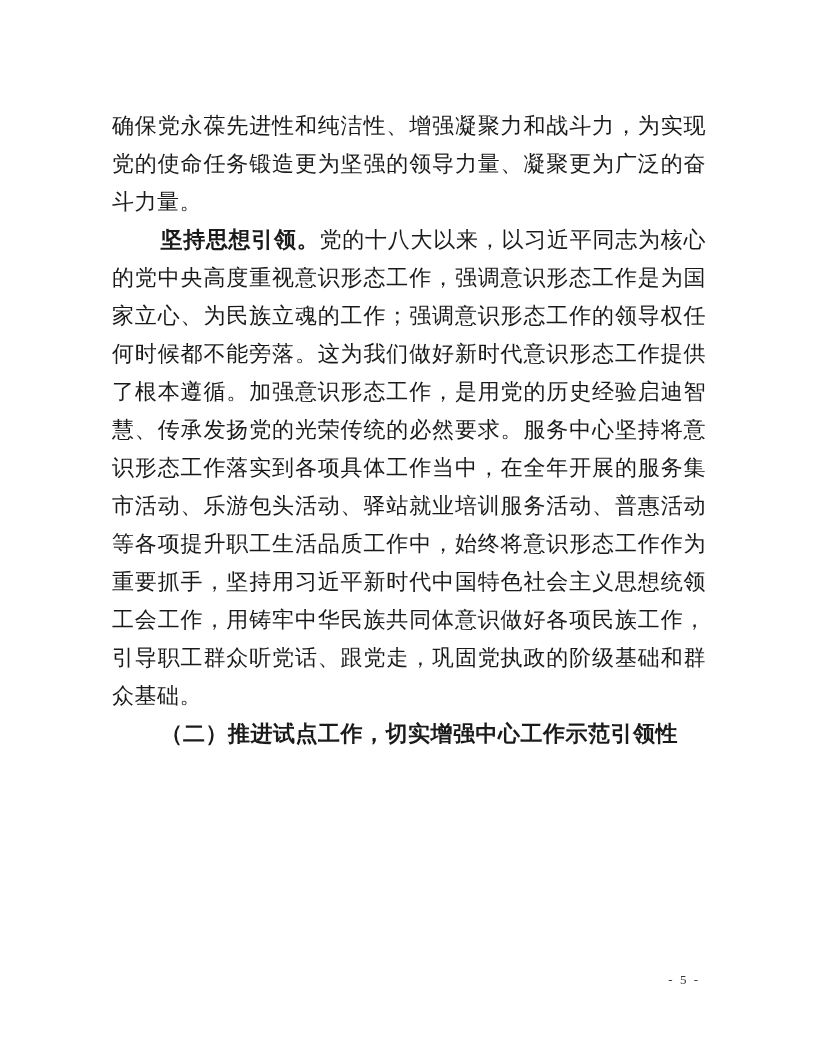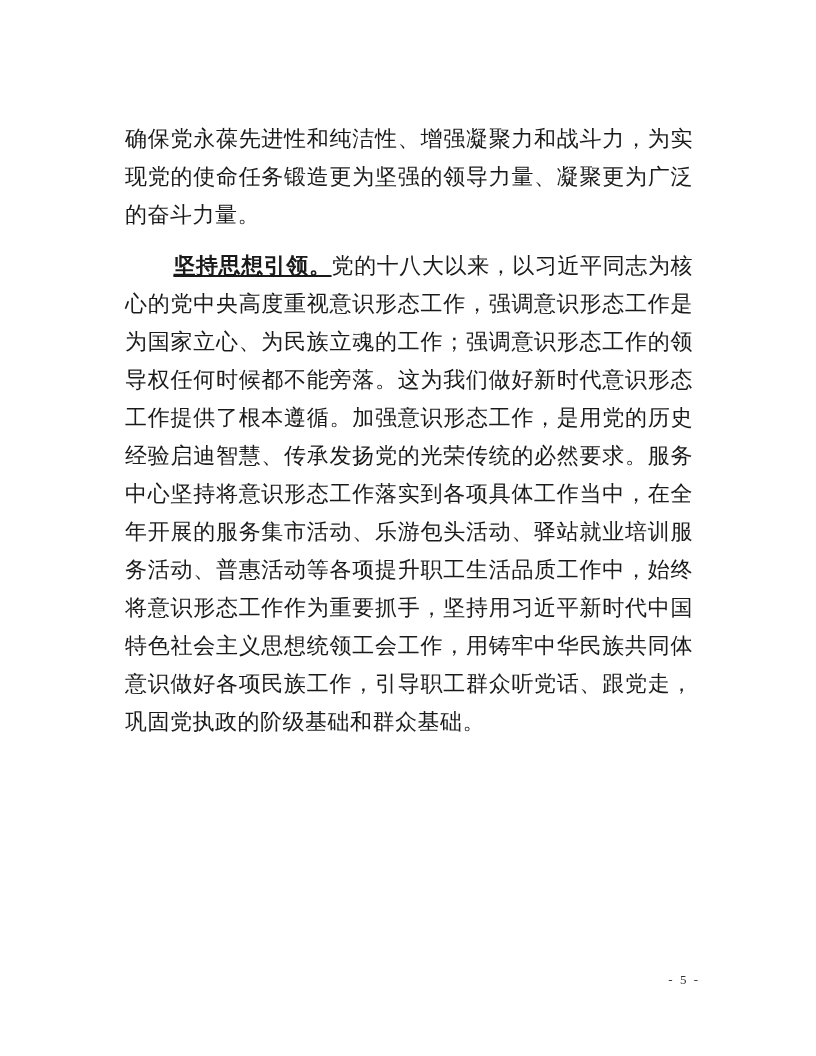--- a/index.html
+++ b/index.html
@@ -21,29 +21,28 @@
     left: 112px;
     top: 107px;
     width: 594px;
     font-size: 22px;
     line-height: 38px;
     text-align: justify;
     text-justify: inter-character;
     letter-spacing: 0.5px;
   }
   .content p {
-    margin: 13px;
+    margin: 0;
     padding: 0;
   }
   .para-indent {
     text-indent: 2.2em;
   }
   .lead {
     font-weight: bold;
-    text-decoration: underline;
   }
   .subheading {
     font-weight: 600;
   }
   .page-number {
     position: absolute;
     top: 972px;
     right: 116px;
     font-size: 13px;
     letter-spacing: 2px;
@@ -55,15 +54,18 @@
 <body>
 
 <div class="page">
   <div class="content">
     <p>
       <span>确保党永葆先进性和纯洁性、增强凝聚力和战斗力，为实现党的使命任务锻造更为坚强的领导力量、凝聚更为广泛的奋斗力量。</span>
     </p>
     <p class="para-indent">
       <span class="lead">坚持思想引领。</span><span>党的十八大以来，以习近平同志为核心的党中央高度重视意识形态工作，强调意识形态工作是为国家立心、为民族立魂的工作；强调意识形态工作的领导权任何时候都不能旁落。这为我们做好新时代意识形态工作提供了根本遵循。加强意识形态工作，是用党的历史经验启迪智慧、传承发扬党的光荣传统的必然要求。服务中心坚持将意识形态工作落实到各项具体工作当中，在全年开展的服务集市活动、乐游包头活动、驿站就业培训服务活动、普惠活动等各项提升职工生活品质工作中，始终将意识形态工作作为重要抓手，坚持用习近平新时代中国特色社会主义思想统领工会工作，用铸牢中华民族共同体意识做好各项民族工作，引导职工群众听党话、跟党走，巩固党执政的阶级基础和群众基础。</span>
     </p>
+    <p class="para-indent subheading">
+      <span>（二）推进试点工作，切实增强中心工作示范引领性</span>
+    </p>
   </div>
   <div class="page-number">- 5 -</div>
 </div>
 
 </body></html>

